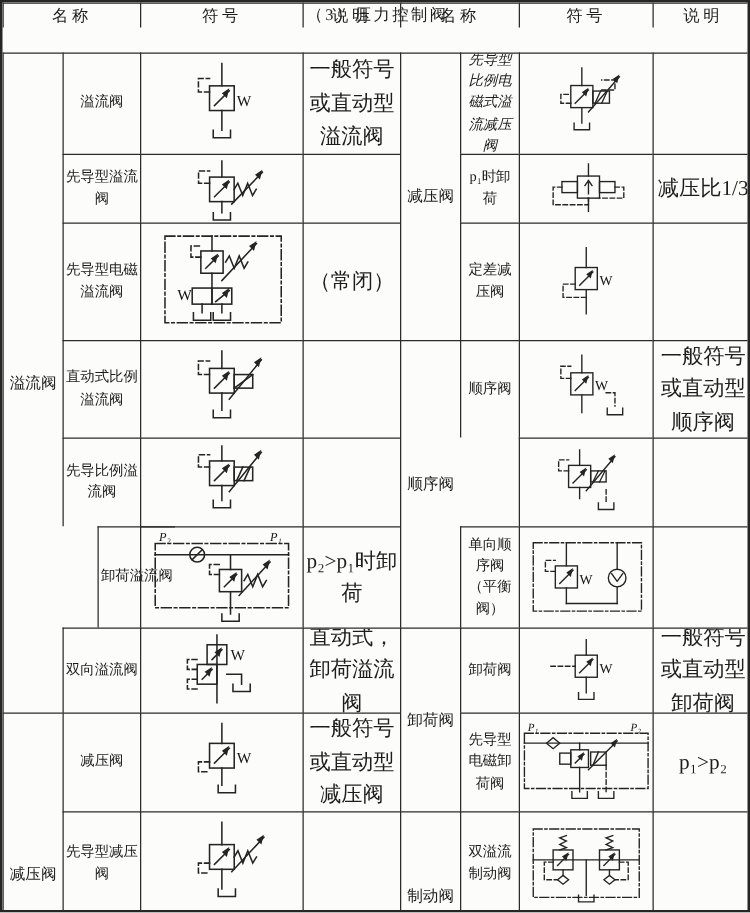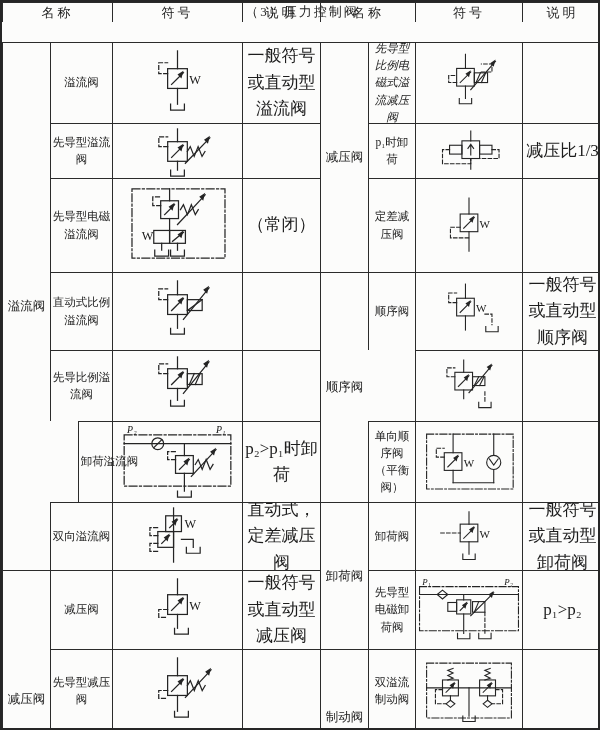--- a/index.html
+++ b/index.html
@@ -273,21 +273,21 @@
         <text x="67" y="25">W</text>
         <rect x="40" y="29" width="16" height="16"></rect>
         <line x1="44" y1="41" x2="52" y2="33"></line>
         <polygon class="fill" points="52,31 46,35 50,39"></polygon>
         <path d="M40 33 h-8 v-8 h8" class="dsh"></path>
         <path d="M40 41 h-8 v8 h8" class="dsh"></path>
         <path d="M64 37 h12 v8"></path>
         <path d="M69 45 v6 h14 v-6"></path>
       </svg>
     </div>
-    <div class="cell desc" style="left: 240px; top: 500px; width: 78px; height: 68px;">直动式，定差减压阀</div>
+    <div class="cell desc" style="left: 240px; top: 500px; width: 78px; height: 68px;">直动式，卸荷溢流阀</div>
     <div class="cell name" style="left: 366px; top: 500px; width: 47px; height: 68px;">卸荷阀</div>
     <div class="cell sym" style="left: 413px; top: 500px; width: 107px; height: 68px;">
       <svg viewBox="0 0 120 68" width="100%" height="100%" preserveAspectRatio="xMidYMid meet">
         <line x1="60" y1="6" x2="60" y2="20"></line>
         <rect x="50" y="20" width="20" height="20"></rect>
         <line x1="54" y1="36" x2="66" y2="24"></line>
         <polygon class="fill" points="66,22 60,26 64,30"></polygon>
         <text x="72" y="36">W</text>
         <line x1="28" y1="30" x2="50" y2="30" class="dsh"></line>
         <line x1="60" y1="40" x2="60" y2="54"></line>

